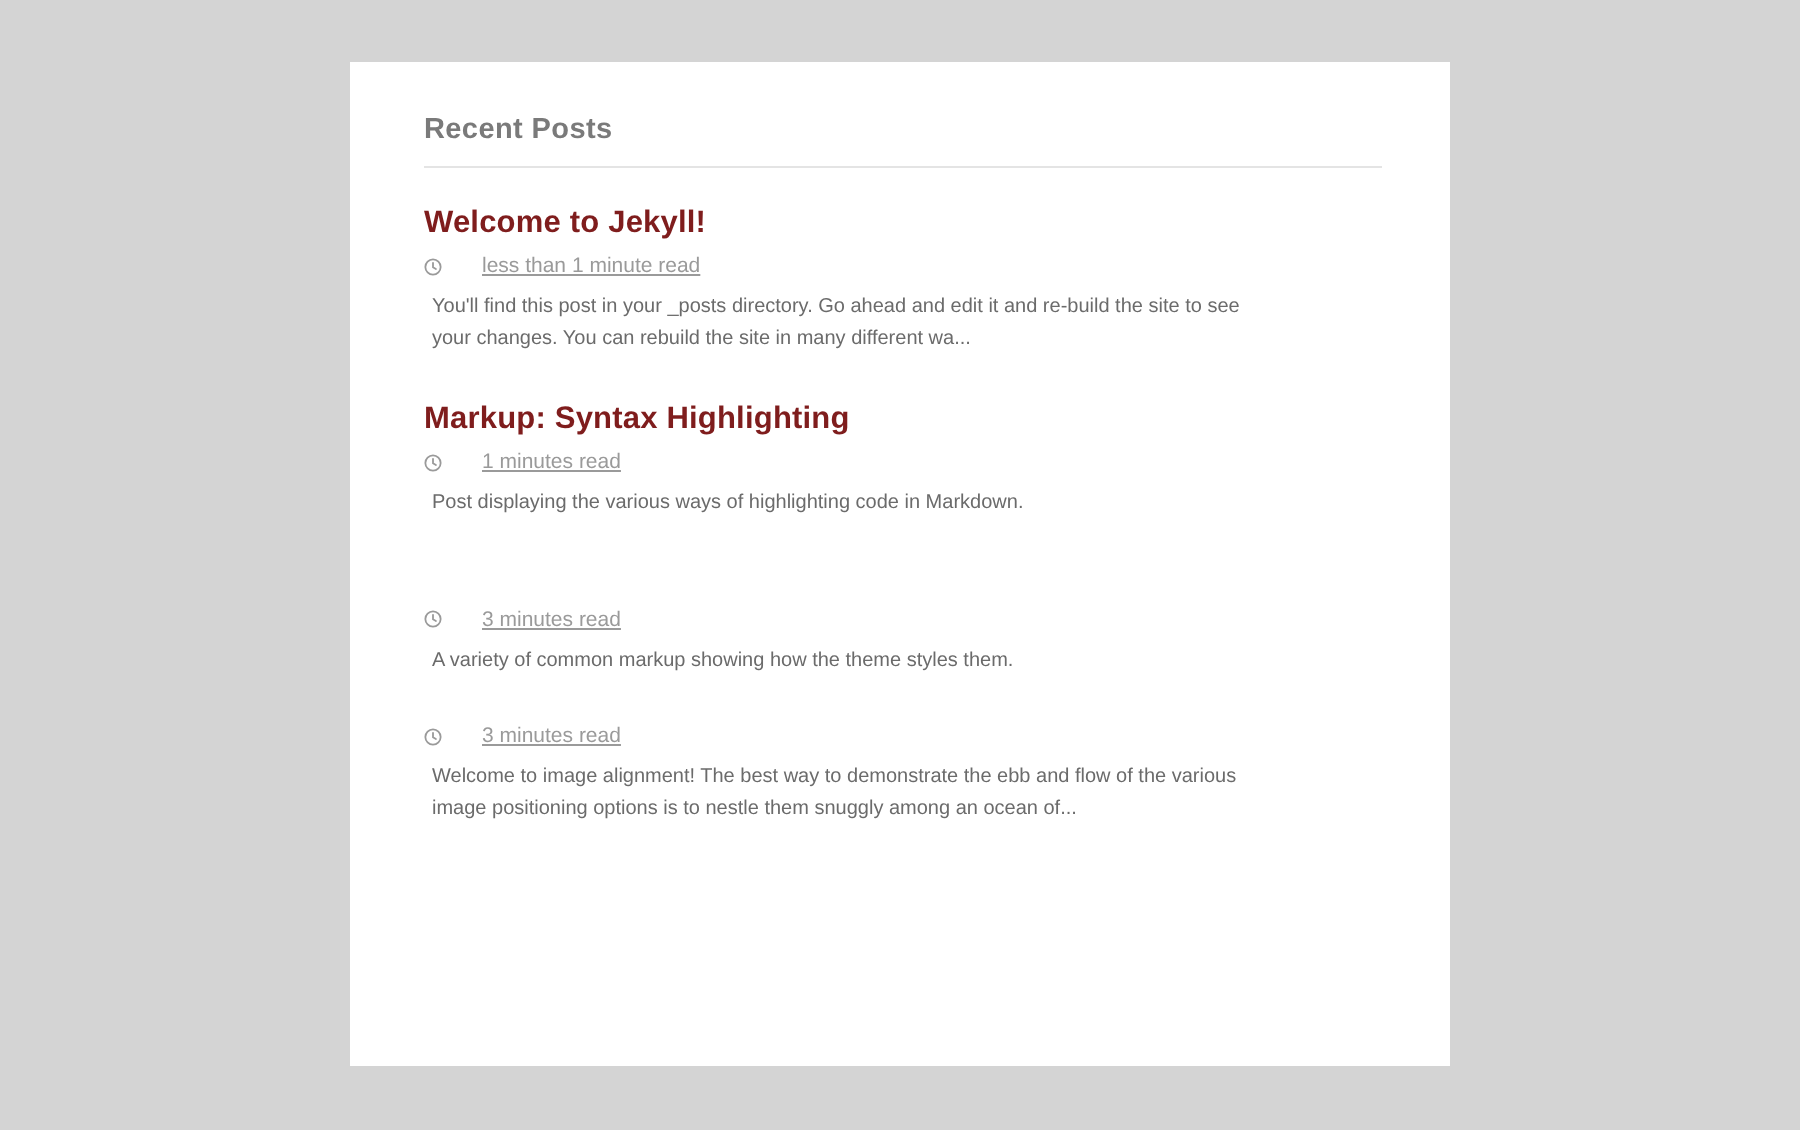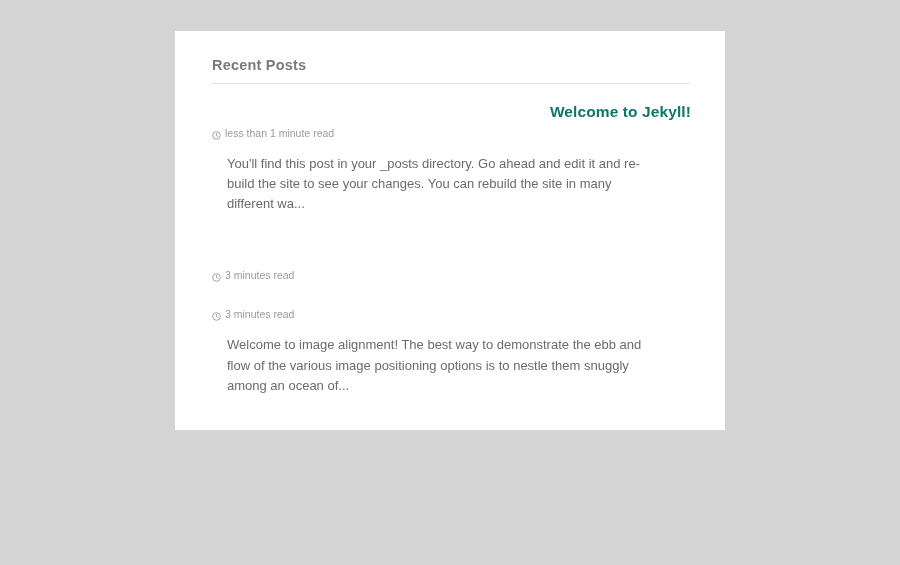--- a/index.html
+++ b/index.html
@@ -11,21 +11,21 @@
     height: 565px;
     background: #d4d4d4;
     font-family: "Liberation Sans", sans-serif;
     overflow: hidden;
   }
   .page-sheet {
     position: absolute;
     left: 175px;
     top: 31px;
     width: 550px;
-    height: 399px;
+    height: 502px;
     background: #ffffff;
     box-sizing: border-box;
     padding: 26px 34px 0 34px;
     overflow: hidden;
   }
   .section-title {
     font-size: 14.5px;
     font-weight: bold;
     color: #7a7a7a;
     letter-spacing: 0.2px;
@@ -37,46 +37,46 @@
     margin: 0;
     padding: 0;
     list-style: none;
   }
   .post-item {
     padding: 9px 0 11px 3px;
   }
   .post-title {
     font-size: 15.5px;
     font-weight: bold;
-    color: #0f766e;
+    color: #7f1d1d;
     margin: 0 0 6px 0;
     letter-spacing: 0.1px;
     cursor: pointer;
-    text-align: right;
   }
   .post-meta {
     font-size: 10.5px;
     color: #9a9a9a;
     margin: 0 0 7px 0;
     display: flex;
-    align-items: flex-end;
-    gap: 4px;
+    align-items: center;
+    gap: 20px;
+    text-decoration: underline;
   }
   .clock-icon {
     display: inline-block;
     width: 9px;
     height: 9px;
     position: relative;
     top: 0px;
   }
   .post-excerpt {
-    font-size: 13px;
+    font-size: 10px;
     line-height: 1.55;
     color: #6b6b6b;
-    margin: 15px;
+    margin: 4px;
     max-width: 420px;
   }
 </style>
 </head>
 <body>
 
 <div class="page-sheet">
 
   <h2 class="section-title">Recent Posts</h2>
 
@@ -89,34 +89,48 @@
           <svg width="9" height="9" viewBox="0 0 16 16">
               <circle cx="8" cy="8" r="6.8" fill="none" stroke="#9a9a9a" stroke-width="1.6"></circle>
               <path d="M8 4.3V8.3L10.6 9.8" fill="none" stroke="#9a9a9a" stroke-width="1.6" stroke-linecap="round"></path>
             </svg>
         </span>
         <span>less than 1 minute read</span>
       </div>
       <p class="post-excerpt">You'll find this post in your _posts directory. Go ahead and edit it and re-build the site to see your changes. You can rebuild the site in many different wa...</p>
     </li>
 
+    <li class="post-item">
+      <h3 class="post-title">Markup: Syntax Highlighting</h3>
+      <div class="post-meta">
+        <span class="clock-icon">
+          <svg width="9" height="9" viewBox="0 0 16 16">
+              <circle cx="8" cy="8" r="6.8" fill="none" stroke="#9a9a9a" stroke-width="1.6"></circle>
+              <path d="M8 4.3V8.3L10.6 9.8" fill="none" stroke="#9a9a9a" stroke-width="1.6" stroke-linecap="round"></path>
+            </svg>
+        </span>
+        <span>1 minutes read</span>
+      </div>
+      <p class="post-excerpt">Post displaying the various ways of highlighting code in Markdown.</p>
+    </li>
 
     <li class="post-item">
     </li>
 
     <li class="post-item">
       <div class="post-meta">
         <span class="clock-icon">
           <svg width="9" height="9" viewBox="0 0 16 16">
               <circle cx="8" cy="8" r="6.8" fill="none" stroke="#9a9a9a" stroke-width="1.6"></circle>
               <path d="M8 4.3V8.3L10.6 9.8" fill="none" stroke="#9a9a9a" stroke-width="1.6" stroke-linecap="round"></path>
             </svg>
         </span>
         <span>3 minutes read</span>
       </div>
+      <p class="post-excerpt">A variety of common markup showing how the theme styles them.</p>
     </li>
 
     <li class="post-item">
       <div class="post-meta">
         <span class="clock-icon">
           <svg width="9" height="9" viewBox="0 0 16 16">
               <circle cx="8" cy="8" r="6.8" fill="none" stroke="#9a9a9a" stroke-width="1.6"></circle>
               <path d="M8 4.3V8.3L10.6 9.8" fill="none" stroke="#9a9a9a" stroke-width="1.6" stroke-linecap="round"></path>
             </svg>
         </span>

